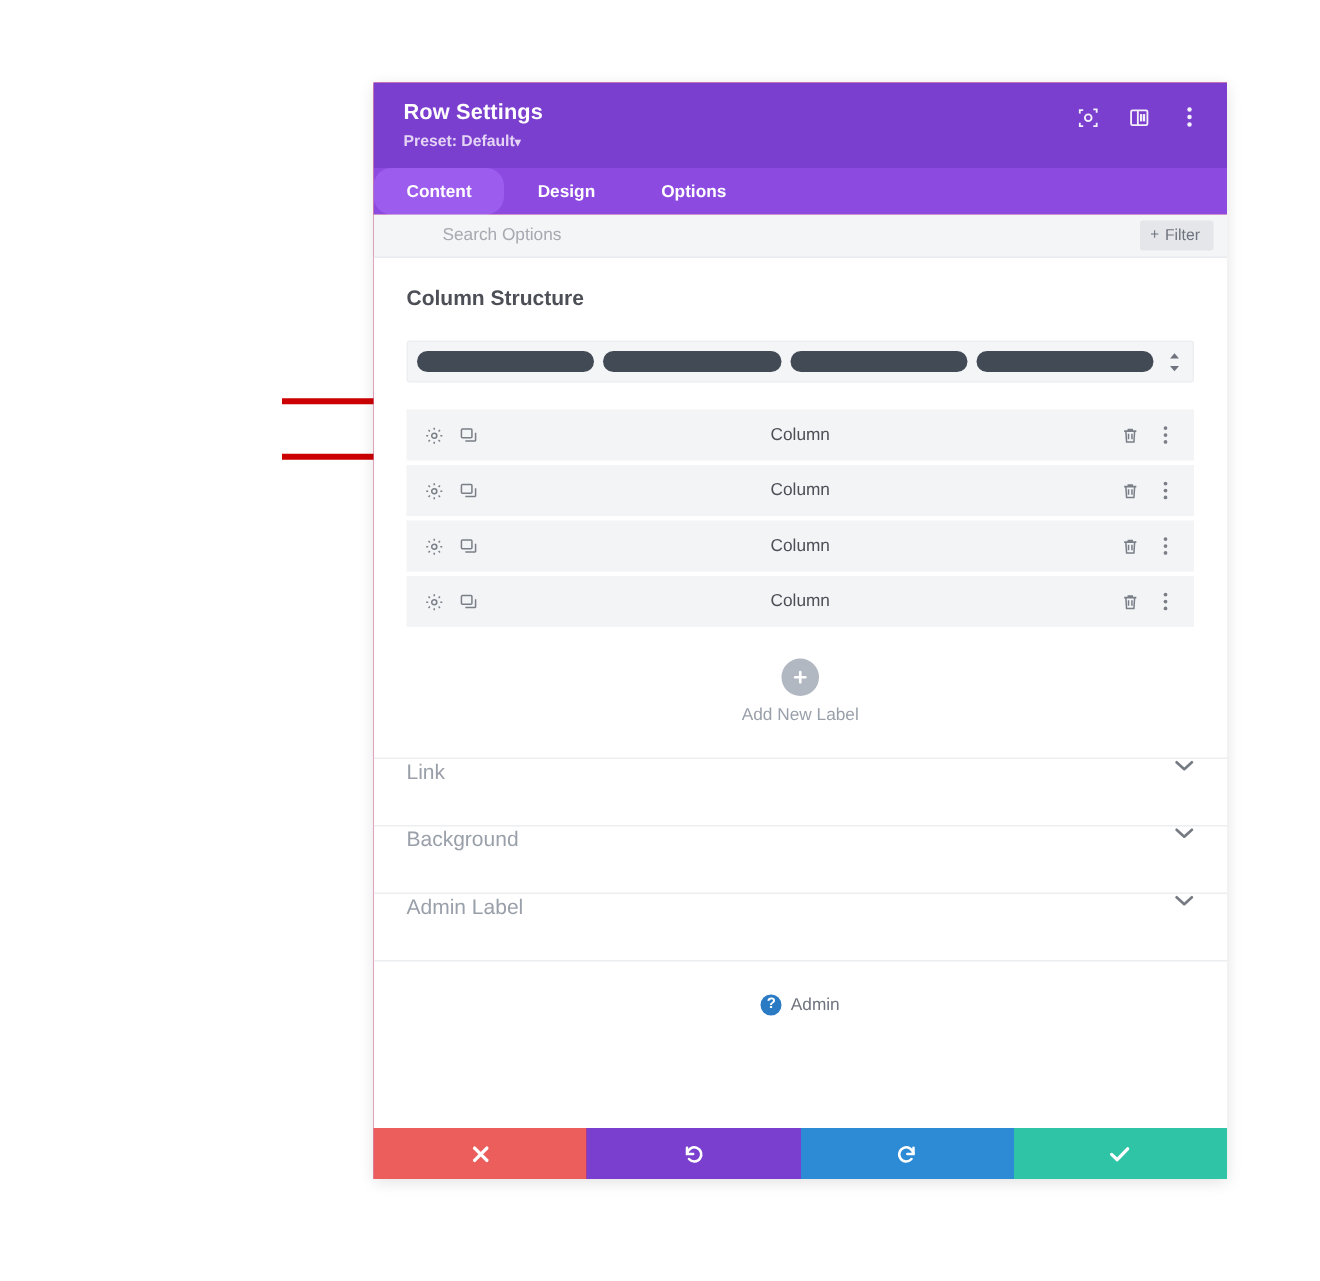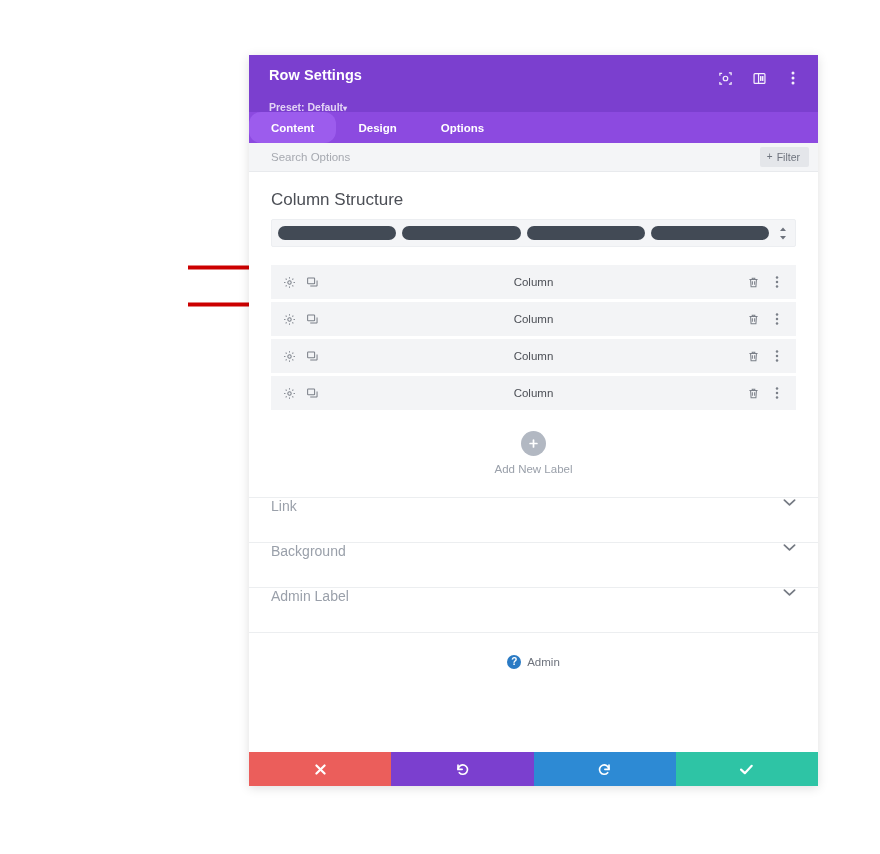--- a/index.html
+++ b/index.html
@@ -58,21 +58,21 @@
     font-size: 14.5px;
     font-weight: bold;
     line-height: 18px;
     letter-spacing: 0.1px;
   }
   .modal-preset {
     color: #e3d3f5;
     font-size: 10.5px;
     font-weight: bold;
     line-height: 15px;
-    margin-top: 16px;
+    margin-top: 3px;
   }
   .preset-caret { font-size: 8px; }
 
   .header-icons {
     display: flex;
     align-items: center;
     gap: 16px;
     padding-top: 5px;
   }
   .hdr-icon {
@@ -114,20 +114,21 @@
   }
   .search-input {
     border: none;
     background: transparent;
     font-family: "Liberation Sans", sans-serif;
     font-size: 11.5px;
     color: #a6a9b0;
     outline: none;
     width: 380px;
     height: 100%;
+    margin-left: 24px;
   }
   .search-input::placeholder { color: #a6a9b0; }
   .filter-btn {
     background: #e4e6ea;
     color: #6e737d;
     font-size: 10.5px;
     border-radius: 2px;
     padding: 4px 9px 4px 7px;
     display: flex;
     align-items: center;
@@ -140,24 +141,24 @@
   
   .modal-body {
     flex: 1;
     background: #ffffff;
     overflow: hidden;
   }
 
   .section-pad { padding: 18px 22px 0 22px; }
 
   .field-label {
-    font-size: 17px;
+    font-size: 14px;
     color: #4c4f56;
-    font-weight: normal;
-    margin-bottom: 9px;
+    font-weight: bold;
+    margin-bottom: 21px;
   }
 
   
   .colstruct {
     background: #f4f5f7;
     border: 1px solid #eceef1;
     border-radius: 2px;
     height: 28px;
     display: flex;
     align-items: center;

